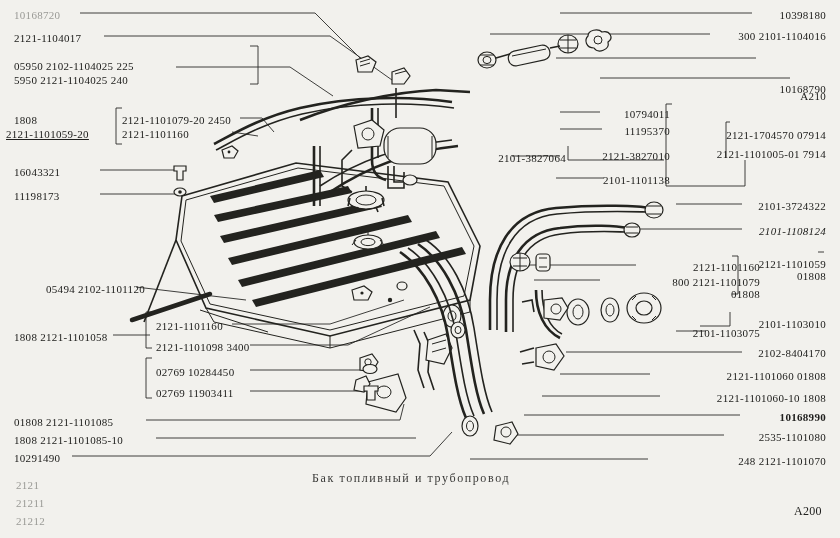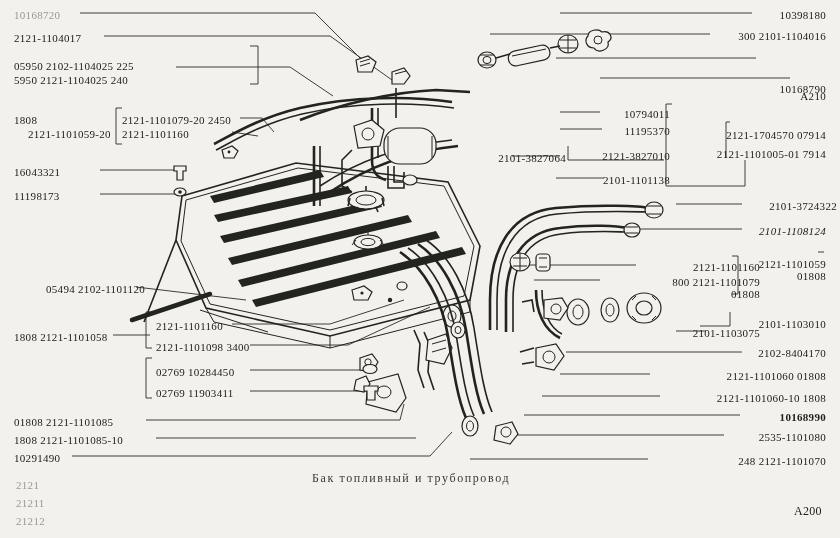--- a/index.html
+++ b/index.html
@@ -269,21 +269,21 @@
   </g>
 
 </svg>
 
 <div id="labels-left-host">
     <div class="lbl faint" style="left: 14px; top: 9px;">10168720</div>
     <div class="lbl" style="left: 14px; top: 32px;">2121-1104017</div>
     <div class="lbl" style="left: 14px; top: 60px;">05950 2102-1104025 225</div>
     <div class="lbl" style="left: 14px; top: 74px;">5950  2121-1104025 240</div>
     <div class="lbl" style="left: 14px; top: 114px;">1808</div>
-    <div class="lbl" style="left: 28px; top: 128px;">2121-1101059-20</div>
+    <div class="lbl" style="left: 6px; top: 128px; text-decoration: underline;">2121-1101059-20</div>
     <div class="lbl" style="left: 122px; top: 114px;">2121-1101079-20 2450</div>
     <div class="lbl" style="left: 122px; top: 128px;">2121-1101160</div>
     <div class="lbl" style="left: 14px; top: 166px;">16043321</div>
     <div class="lbl" style="left: 14px; top: 190px;">11198173</div>
     <div class="lbl" style="left: 14px; top: 283px; padding-left: 32px;">05494 2102-1101120</div>
     <div class="lbl" style="left: 14px; top: 331px;">1808 2121-1101058</div>
     <div class="lbl" style="left: 156px; top: 320px;">2121-1101160</div>
     <div class="lbl" style="left: 156px; top: 341px;">2121-1101098 3400</div>
     <div class="lbl" style="left: 156px; top: 366px;">02769 10284450</div>
     <div class="lbl" style="left: 156px; top: 387px;">02769 11903411</div>
@@ -296,21 +296,21 @@
     <div class="lbl r" style="left: 826px; top: 30px;">300 2101-1104016</div>
     <div class="lbl r" style="left: 826px; top: 54px; margin-top: 29px;">10168790</div>
     <div class="lbl r" style="left: 826px; top: 90px;">A210</div>
     <div class="lbl r" style="left: 670px; top: 108px;">10794011</div>
     <div class="lbl r" style="left: 670px; top: 125px;">11195370</div>
     <div class="lbl r" style="left: 670px; top: 150px;">2121-3827010</div>
     <div class="lbl r" style="left: 670px; top: 174px;">2101-1101138</div>
     <div class="lbl r" style="left: 566px; top: 152px;">2101-3827064</div>
     <div class="lbl r" style="left: 826px; top: 129px;">2121-1704570 07914</div>
     <div class="lbl r" style="left: 826px; top: 148px;">2121-1101005-01 7914</div>
-    <div class="lbl r" style="left: 826px; top: 200px; margin-left: 11px;">2101-3724322</div>
+    <div class="lbl r" style="left: 826px; top: 200px;">2101-3724322</div>
     <div class="lbl r" style="left: 826px; top: 225px; font-style: italic;">2101-1108124</div>
     <div class="lbl r" style="left: 760px; top: 261px;">2121-1101160</div>
     <div class="lbl r" style="left: 760px; top: 276px;">800 2121-1101079</div>
     <div class="lbl r" style="left: 760px; top: 288px;">01808</div>
     <div class="lbl r" style="left: 826px; top: 258px;">2121-1101059</div>
     <div class="lbl r" style="left: 826px; top: 270px;">01808</div>
     <div class="lbl r" style="left: 760px; top: 327px;">2101-1103075</div>
     <div class="lbl r" style="left: 826px; top: 318px;">2101-1103010</div>
     <div class="lbl r" style="left: 826px; top: 347px;">2102-8404170</div>
     <div class="lbl r" style="left: 826px; top: 370px;">2121-1101060 01808</div>

